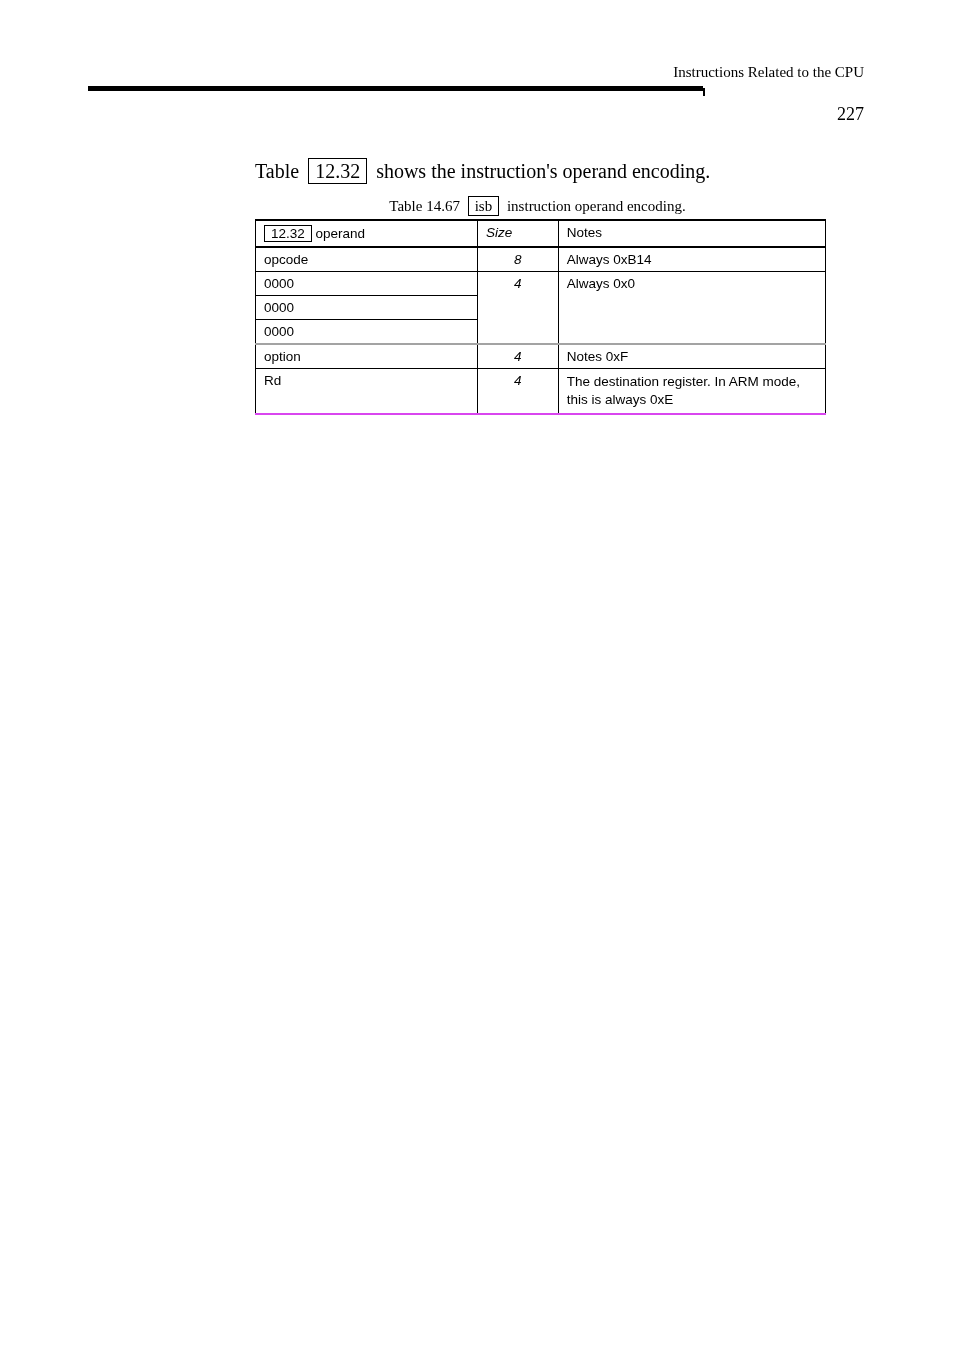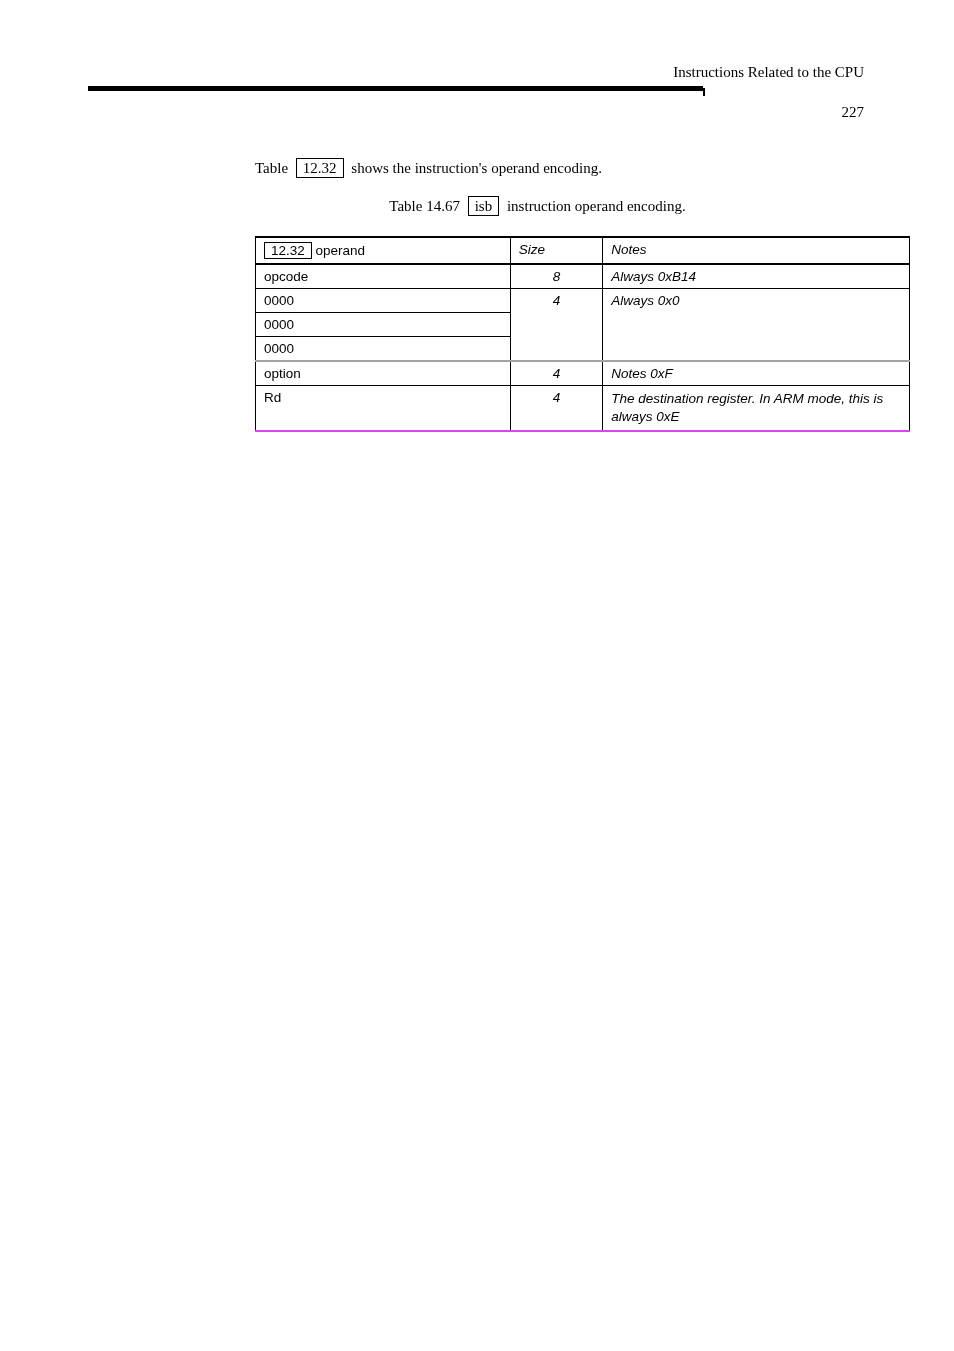--- a/index.html
+++ b/index.html
@@ -30,29 +30,29 @@
     width: 2px;
     height: 8px;
     background: #000;
   }
 
   
   .page-num {
     position: absolute;
     right: 90px;
     top: 104px;
-    font-size: 15px;
+    font-size: 18px;
   }
 
   
   .intro {
     position: absolute;
     left: 255px;
     top: 158px;
-    font-size: 15px;
+    font-size: 20px;
   }
   .box {
     display: inline-block;
     border: 1px solid #000;
     padding: 0 6px;
     margin: 0 4px;
     line-height: 1.2;
   }
 
   
@@ -62,41 +62,41 @@
     width: 565px;
     top: 196px;
     text-align: center;
     font-size: 15px;
   }
 
   
   .tbl {
     position: absolute;
     left: 255px;
-    top: 236px;
-    width: 655px;
+    top: 219px;
+    width: 571px;
     border-collapse: collapse;
     font-family: Arial, Helvetica, sans-serif;
     font-size: 13.5px;
   }
   .tbl th, .tbl td {
     border: 1px solid #000;
     padding: 4px 8px;
     vertical-align: top;
     text-align: left;
   }
   .tbl thead tr { border-top: 2px solid #000; }
   .tbl thead th { font-weight: normal; }
   .tbl .hrow th { border-bottom: 2px solid #000; }
   .tbl tbody tr.sep td { border-top: 2px solid #a3a3a3; }
   .tbl tbody tr:last-child td { border-bottom: 2px solid #d946ef; }
 
   .c-op  { width: 220px; }
   .c-sz  { width: 80px; text-align: center; font-style: italic; }
-  .c-nt  { width: 265px; font-style: italic; }
+  .c-nt  { width: 265px; }
   .tbl td.c-sz { text-align: center; }
 
   .note-multiline { line-height: 1.35; }
 
   
   .hdr-box {
     display: inline-block;
     border: 1px solid #000;
     padding: 0 6px;
     font-family: Arial, Helvetica, sans-serif;

